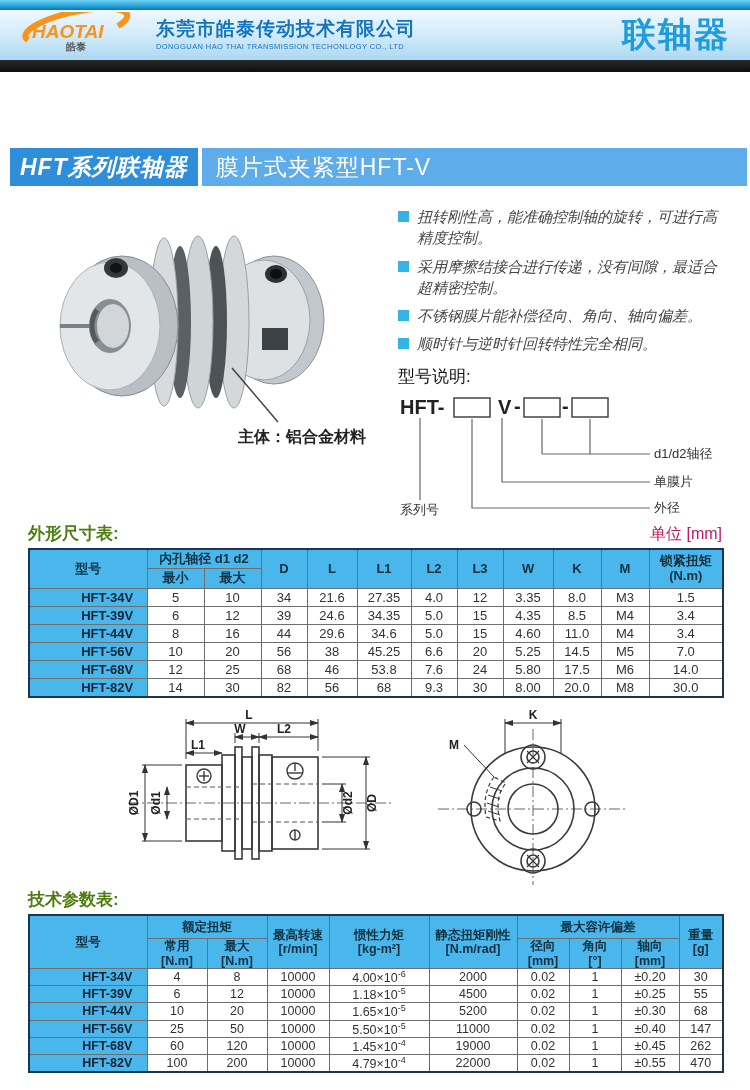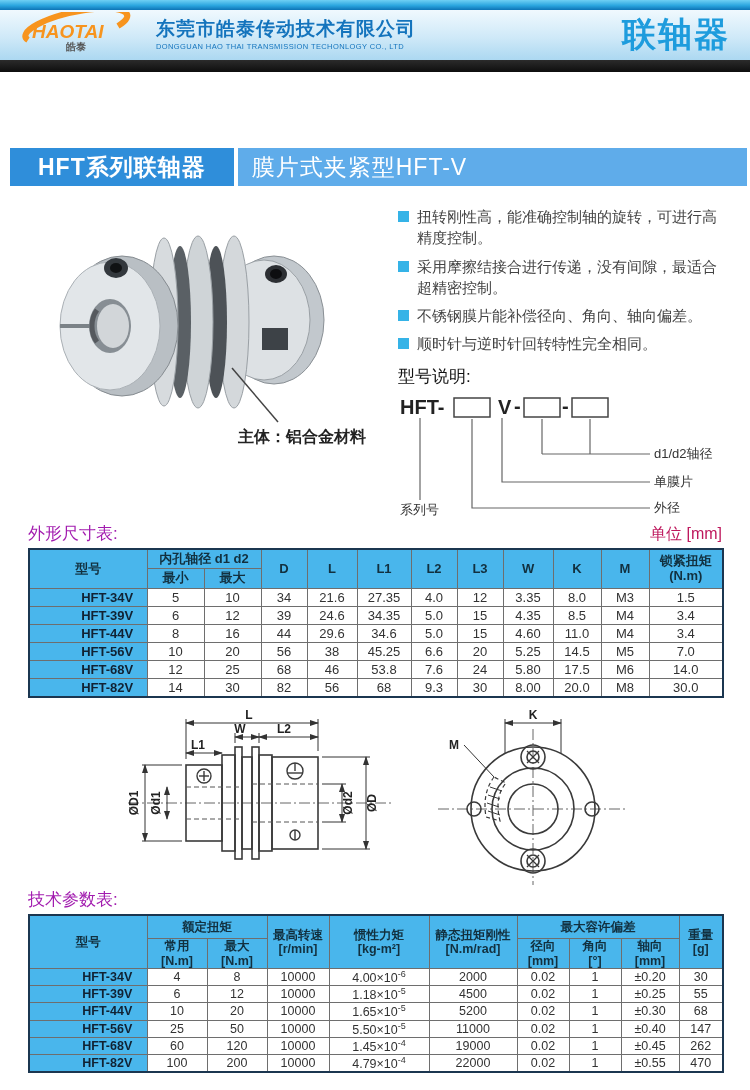--- a/index.html
+++ b/index.html
@@ -11,37 +11,37 @@
   .hdr-band { height:50px; background:linear-gradient(180deg,#f0f9fe 0%,#cfe9f8 55%,#acd8f1 100%); display:flex; align-items:center; }
   .hdr-black { height:12px; background:linear-gradient(180deg,#2b2b2b,#0e0e0e); }
   .logo-wrap { margin-left:14px; flex:0 0 auto; }
   .company { margin-left:22px; flex:1 1 auto; }
   .company-cn { font-size:19px; font-weight:bold; color:#1474bd; letter-spacing:1px; line-height:1.1; }
   .company-en { font-size:7.5px; color:#1474bd; letter-spacing:.4px; margin-top:2px; }
   .category { font-size:34px; font-weight:bold; color:#1e9cdd; margin-right:20px; letter-spacing:2px; }
 
   
   .title-bar { margin:76px 3px 0 10px; height:38px; display:flex; }
-  .title-left { background:#2f8eda; color:#fff; font-size:23px; font-weight:bold; line-height:38px; padding:0 28px; letter-spacing:1px; }
+  .title-left { background:#2f8eda; color:#fff; font-size:23px; font-weight:bold; line-height:38px; padding:0 10px; letter-spacing:1px;font-style:italic; }
   .title-right { background:#5facea; color:#fff; font-size:23px; font-weight:normal; line-height:38px; padding:0 14px; flex:1; margin-left:4px; letter-spacing:1px; }
 
   
   .content { display:flex; padding:12px 26px 0 26px; }
   .photo { width:372px; height:286px; position:relative; flex:0 0 auto; }
   .info { flex:1 1 auto; padding-top:8px; }
   .features { list-style:none; }
-  .features li { display:flex; font-size:15px; line-height:1.42; color:#444; margin-bottom:7px; }
+  .features li { display:flex; font-size:15px; line-height:1.42; color:#444; margin-bottom:7px;font-style:italic; }
   .bullet { flex:0 0 auto; width:11px; height:11px; background:#35b3e7; margin:5px 8px 0 0; }
   .model-explain { margin-top:10px; }
   .model-title { font-size:17px; font-weight:normal; color:#111; margin-bottom:2px; }
 
   
   .section { padding:0 28px; }
   .sec-head { display:flex; justify-content:space-between; align-items:flex-end; margin-bottom:3px; }
-  .sec-title { font-size:17px; font-weight:normal; color:#a21caf; }
+  .sec-title { font-size:17px; font-weight:bold; color:#4d7c0f; }
   .sec-unit { font-size:16px; color:#be185d; }
   table { border-collapse:collapse; width:100%; table-layout:fixed; }
   .dtab { border:2px solid #1b3650; }
   .dtab th, .dtab td { border:1px solid #6e6e6e; text-align:center; vertical-align:middle; }
   .dtab th { background:#49b6ec; color:#12303f; font-size:13px; font-weight:bold; line-height:1.15; }
   .dtab td { background:#fff; color:#333; font-size:13px; }
   .dtab td.model { background:#49b6ec; color:#123; font-weight:bold;padding-left:38px; }
   .dim-table th { height:20px; }
   .dim-table td { height:18px; }
   .tech-table th { height:24px; font-size:12.5px; }

